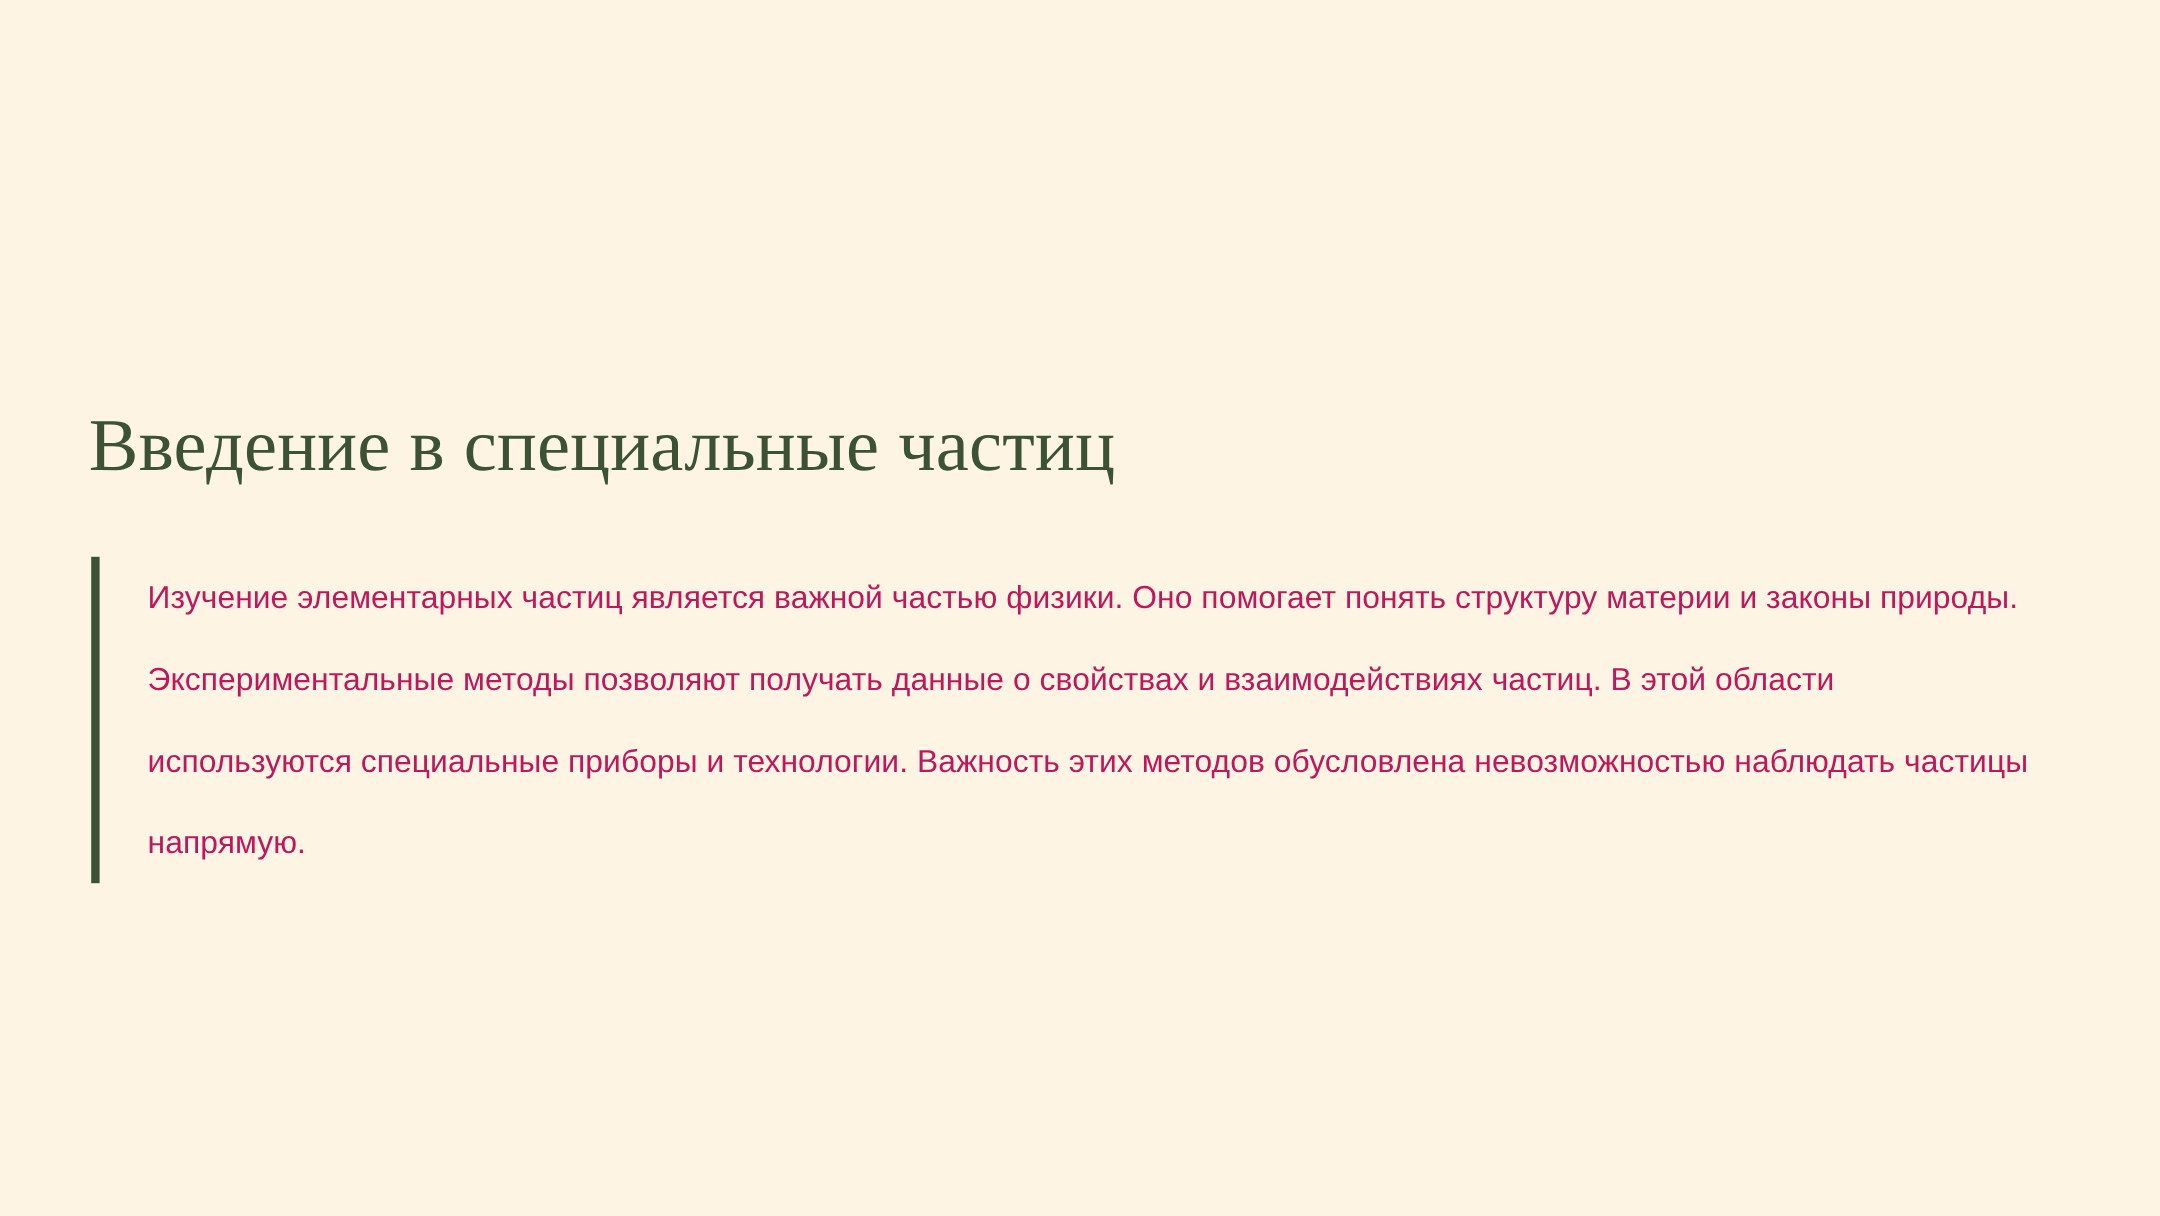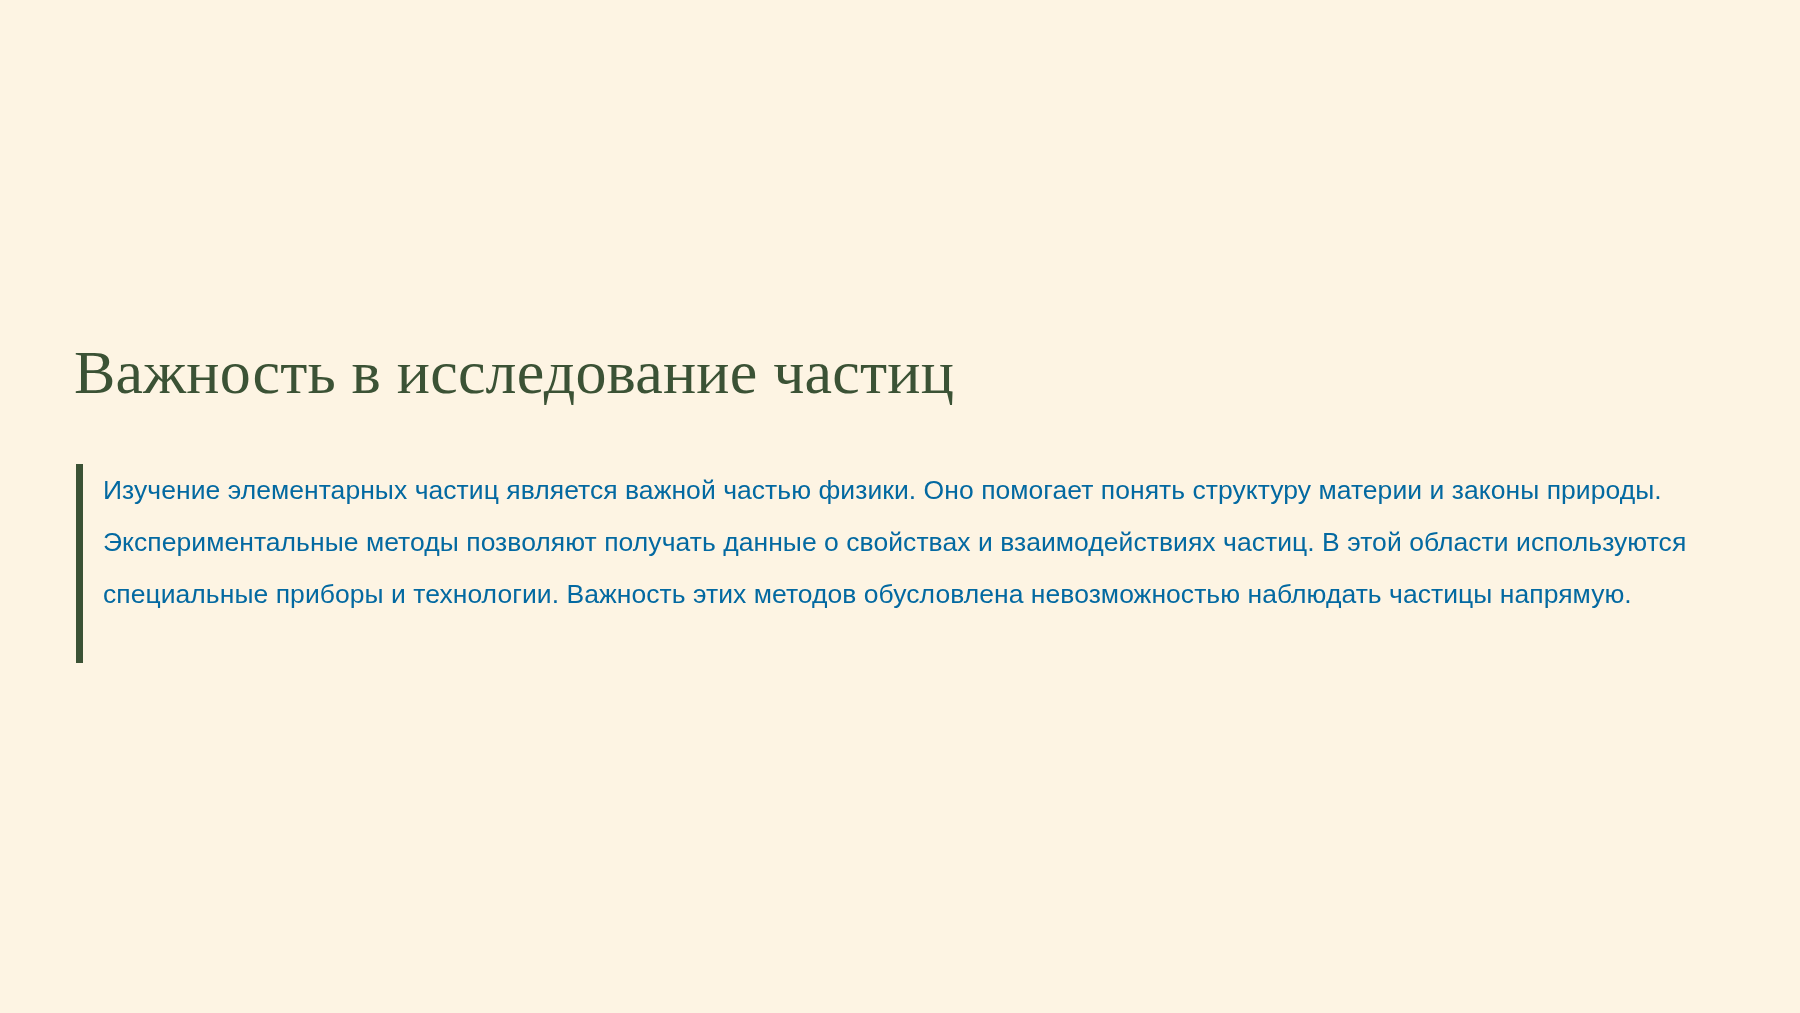--- a/index.html
+++ b/index.html
@@ -50,35 +50,35 @@
     flex: 0 0 auto;
     width: 7px;
     min-height: 199px;
     background: #3b5235;
     border-radius: 0;
   }
 
   .body-text {
     flex: 1 1 auto;
     margin: 0;
-    padding: 0 0 0 20px;
+    padding: 0 0 0 40px;
     font-family: "Liberation Sans", "DejaVu Sans", sans-serif;
     font-size: 26.5px;
     font-weight: 400;
-    line-height: 52px;
-    color: #0369a1;
+    line-height: 68px;
+    color: #be185d;
     text-align: left;
     letter-spacing: 0.05px;
   }
 </style>
 </head>
 <body>
 
 <div class="slide">
 
-  <h1 class="slide-title">Важность в исследование частиц</h1>
+  <h1 class="slide-title">Введение в специальные частиц</h1>
 
   <div class="body-block">
     <div class="accent-bar"></div>
     <p class="body-text">Изучение элементарных частиц является важной частью физики. Оно помогает понять структуру материи и законы природы. Экспериментальные методы позволяют получать данные о свойствах и взаимодействиях частиц. В этой области используются специальные приборы и технологии. Важность этих методов обусловлена невозможностью наблюдать частицы напрямую.</p>
   </div>
 
 </div>
 
 </body></html>

